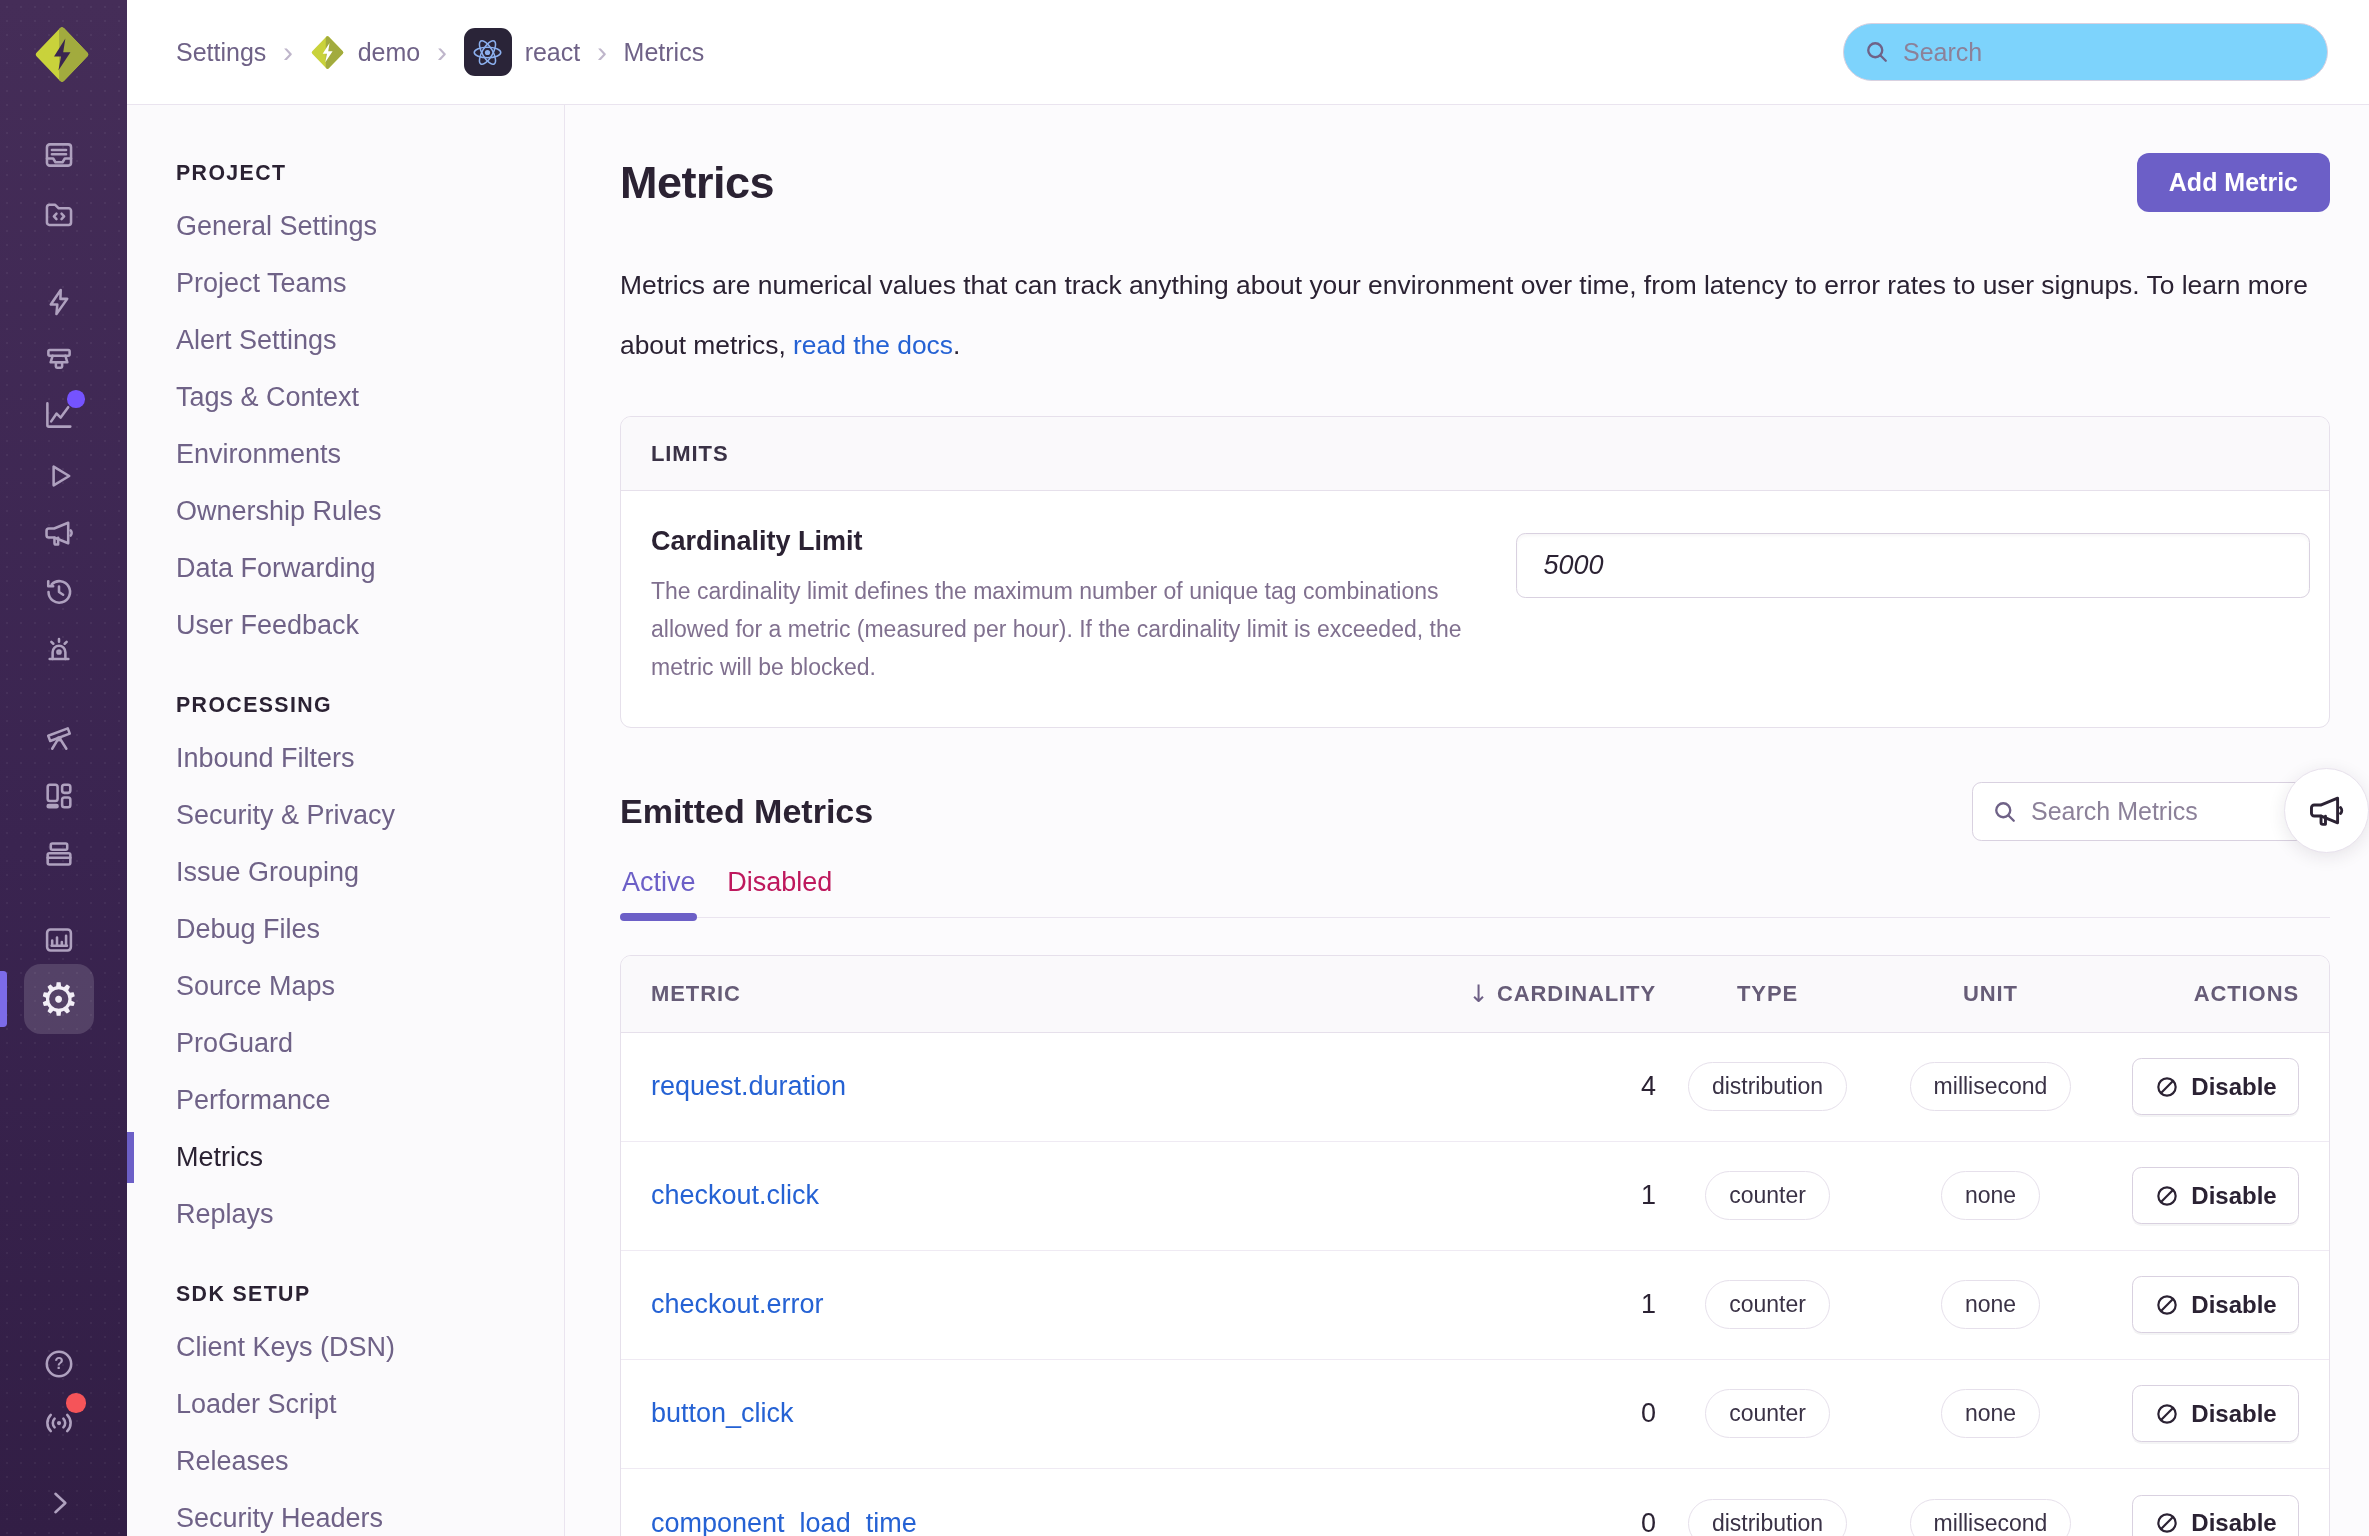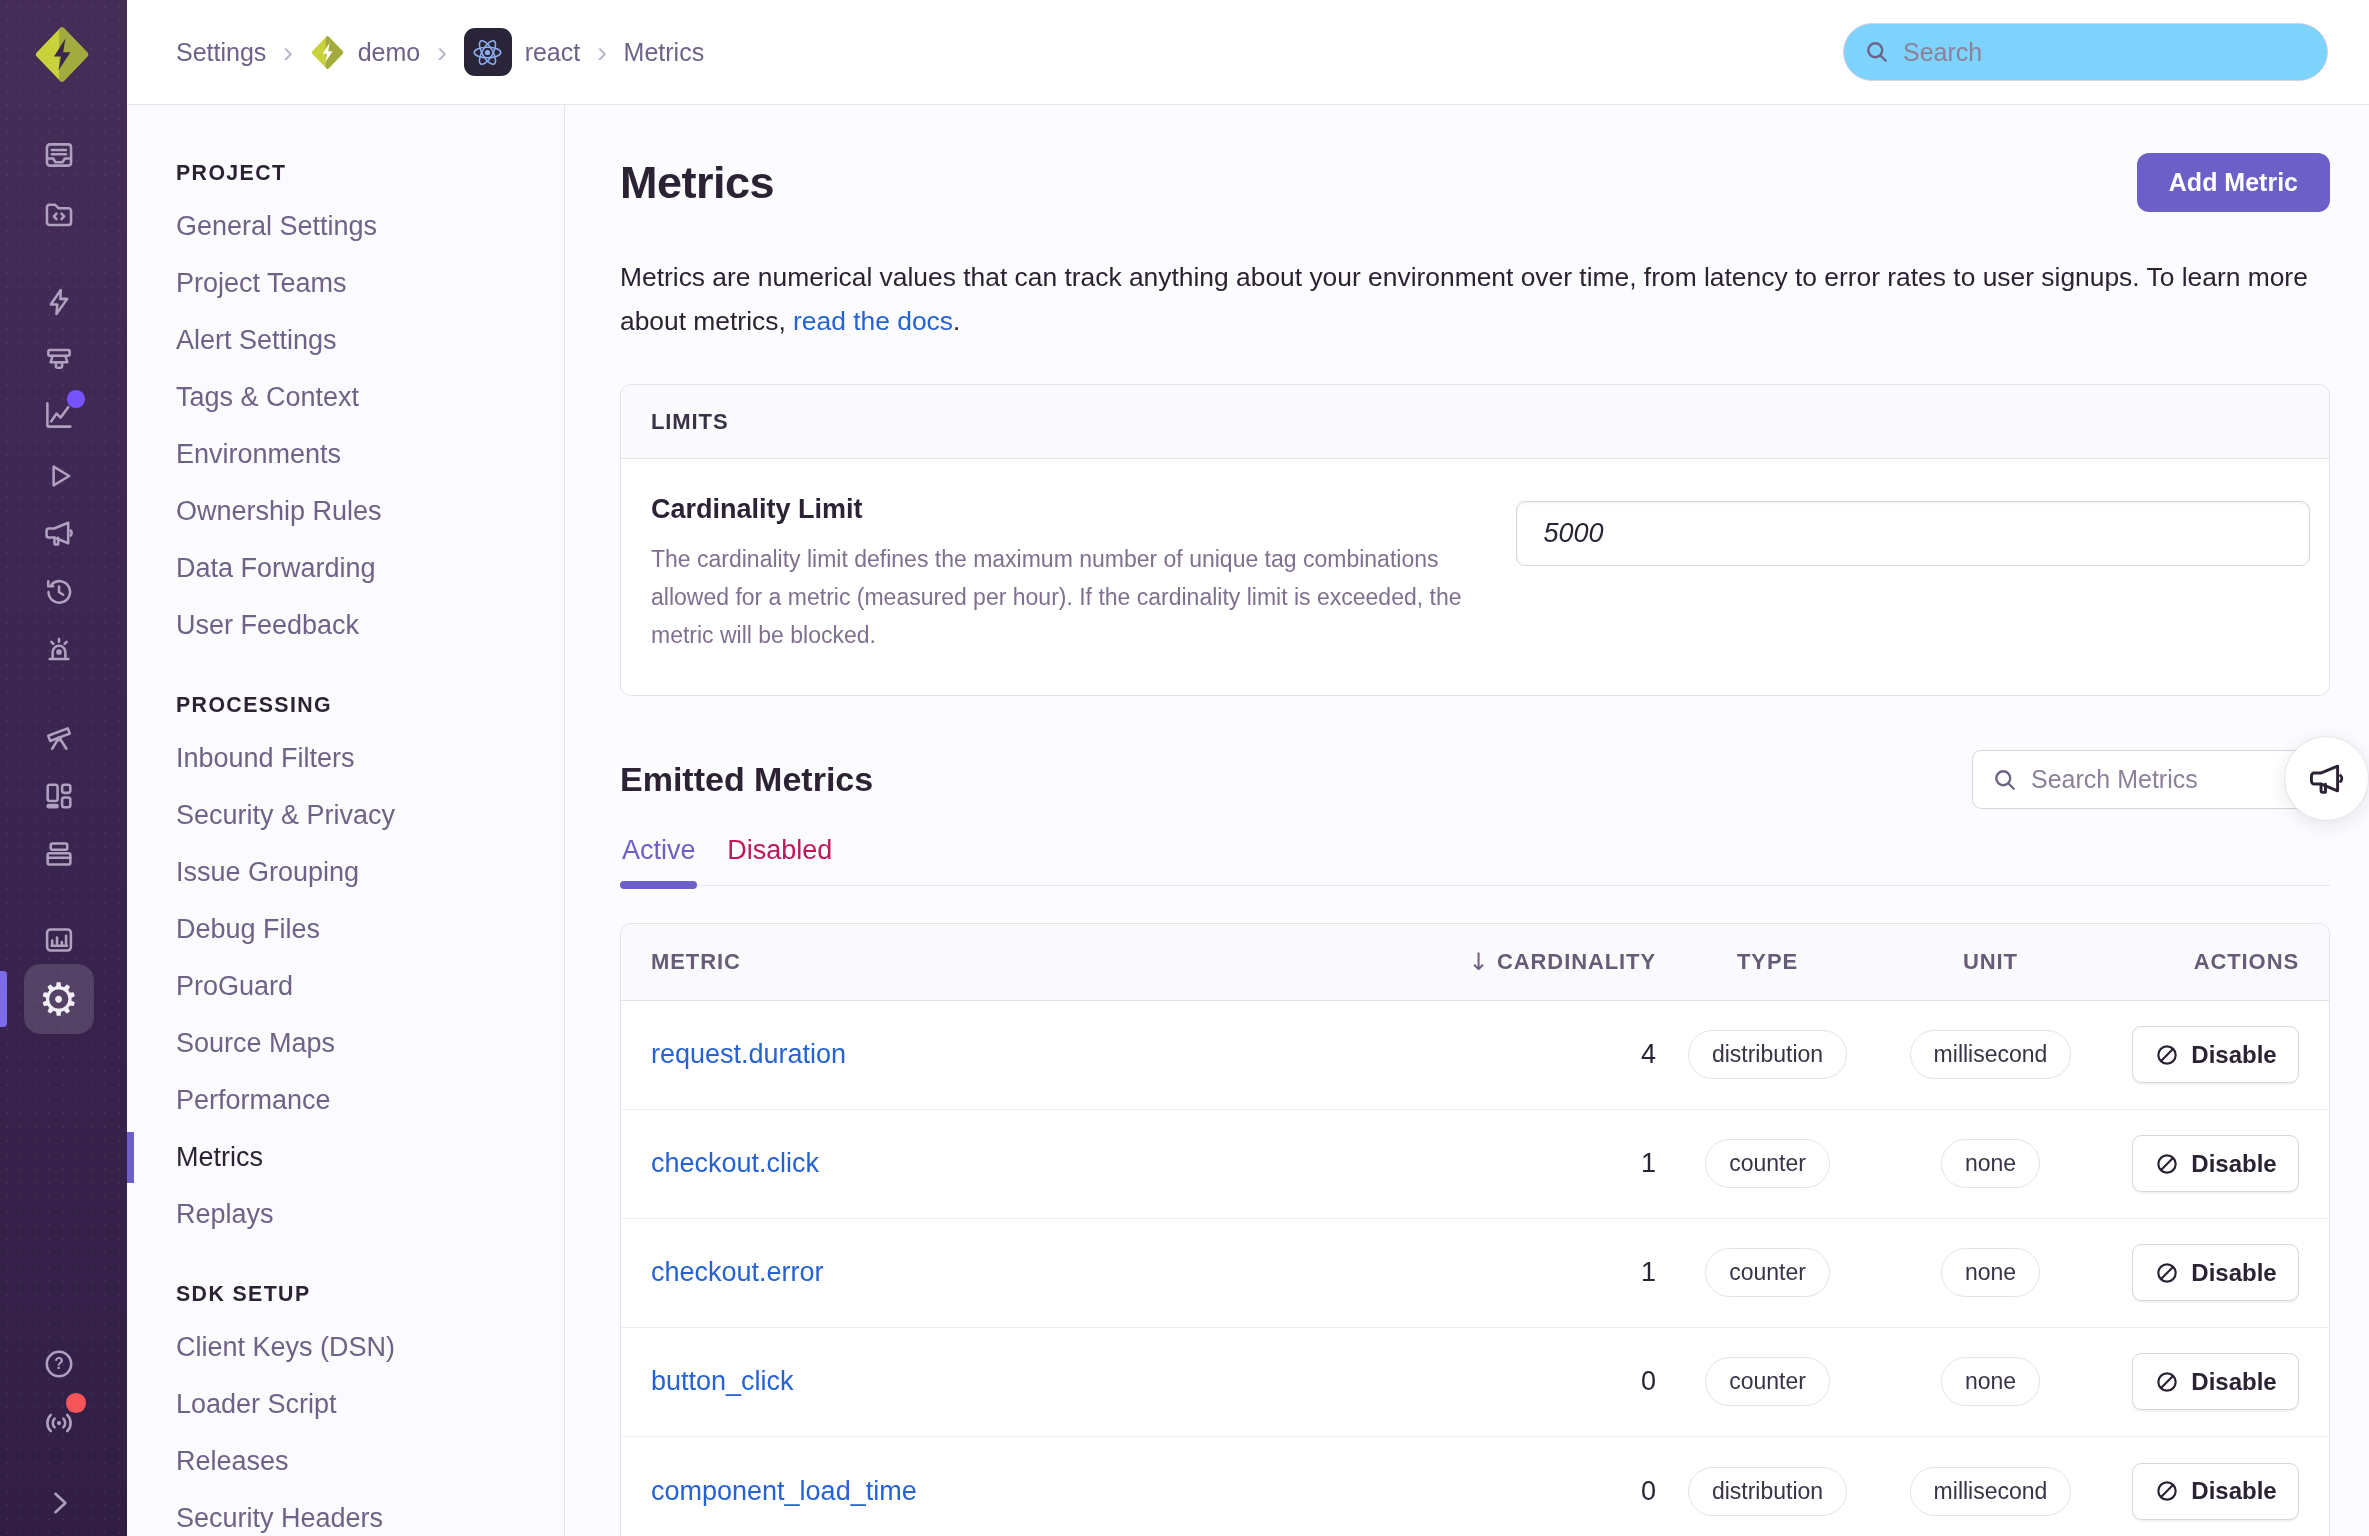--- a/index.html
+++ b/index.html
@@ -98,21 +98,21 @@
   
   .content { flex:1; min-width:0; background:#FCFBFD; padding:0 39px 0 55px; }
 
   .page-head { display:flex; align-items:center; justify-content:space-between; margin-top:48px; }
   .page-title { margin:0; font-size:45px; font-weight:700; color:#2B2233; letter-spacing:-0.5px; }
   .add-btn {
     height:59px; padding:0 32px; background:#6C5FC7; color:#fff;
     font-size:25px; font-weight:700; border:none; border-radius:12px;
     cursor:pointer; font-family:inherit;
   }
-  .desc { margin:43px 0 0; font-size:26.4px; line-height:44px; color:#2B2233; }
+  .desc { margin:43px 0 0; font-size:26.4px; line-height:60px; color:#2B2233; }
   .doc-link { color:#2562D4; text-decoration:none; cursor:pointer; }
 
   .panel { margin-top:41px; border:1.9px solid #E6E0EB; border-radius:11px; background:#fff; }
   .panel-head {
     height:74px; display:flex; align-items:center; padding:0 30px;
     background:#FAF9FB; border-bottom:1.9px solid #E6E0EB; border-radius:10.2px 10.2px 0 0;
     font-size:22px; font-weight:700; color:#3A3246; letter-spacing:0.9px;
   }
   .panel-body { display:flex; justify-content:space-between; align-items:flex-start; padding:35px 18.6px 41px 30px; }
   .field-label { font-size:27px; font-weight:600; color:#2B2233; }
@@ -368,22 +368,22 @@
         <div class="nav-item">Environments</div>
         <div class="nav-item">Ownership Rules</div>
         <div class="nav-item">Data Forwarding</div>
         <div class="nav-item">User Feedback</div>
 
         <div class="nav-title">PROCESSING</div>
         <div class="nav-item">Inbound Filters</div>
         <div class="nav-item">Security &amp; Privacy</div>
         <div class="nav-item">Issue Grouping</div>
         <div class="nav-item">Debug Files</div>
+        <div class="nav-item">Source Maps</div>
         <div class="nav-item">ProGuard</div>
-        <div class="nav-item">Source Maps</div>
         <div class="nav-item">Performance</div>
         <div class="nav-item active">Metrics</div>
         <div class="nav-item">Replays</div>
 
         <div class="nav-title">SDK SETUP</div>
         <div class="nav-item">Client Keys (DSN)</div>
         <div class="nav-item">Loader Script</div>
         <div class="nav-item">Releases</div>
         <div class="nav-item">Security Headers</div>
       </nav>

